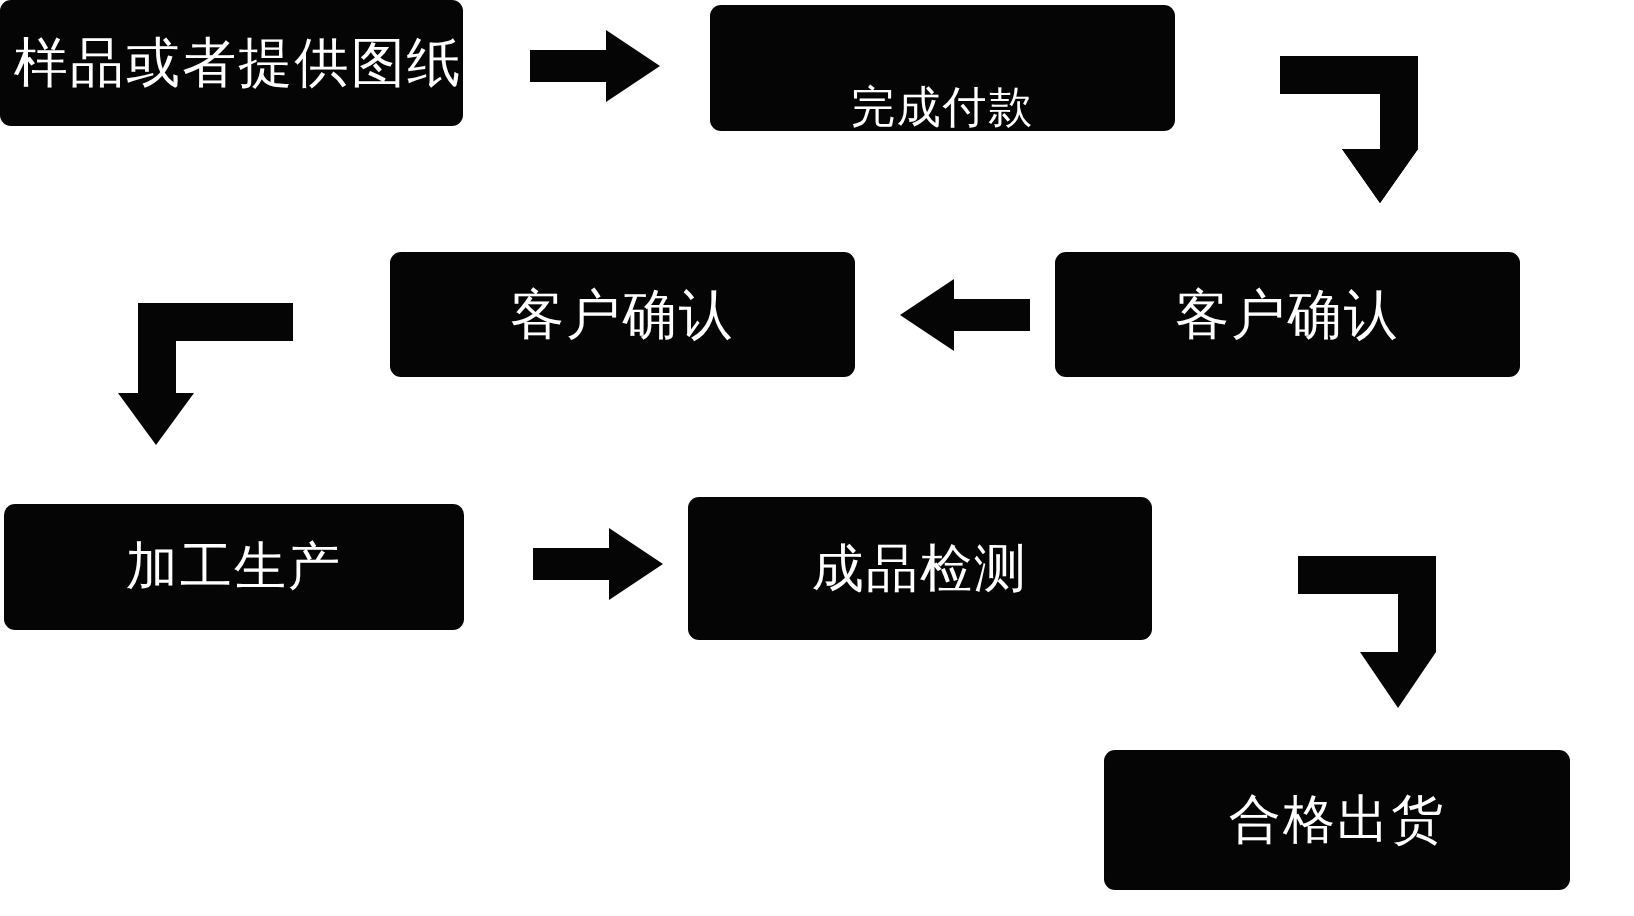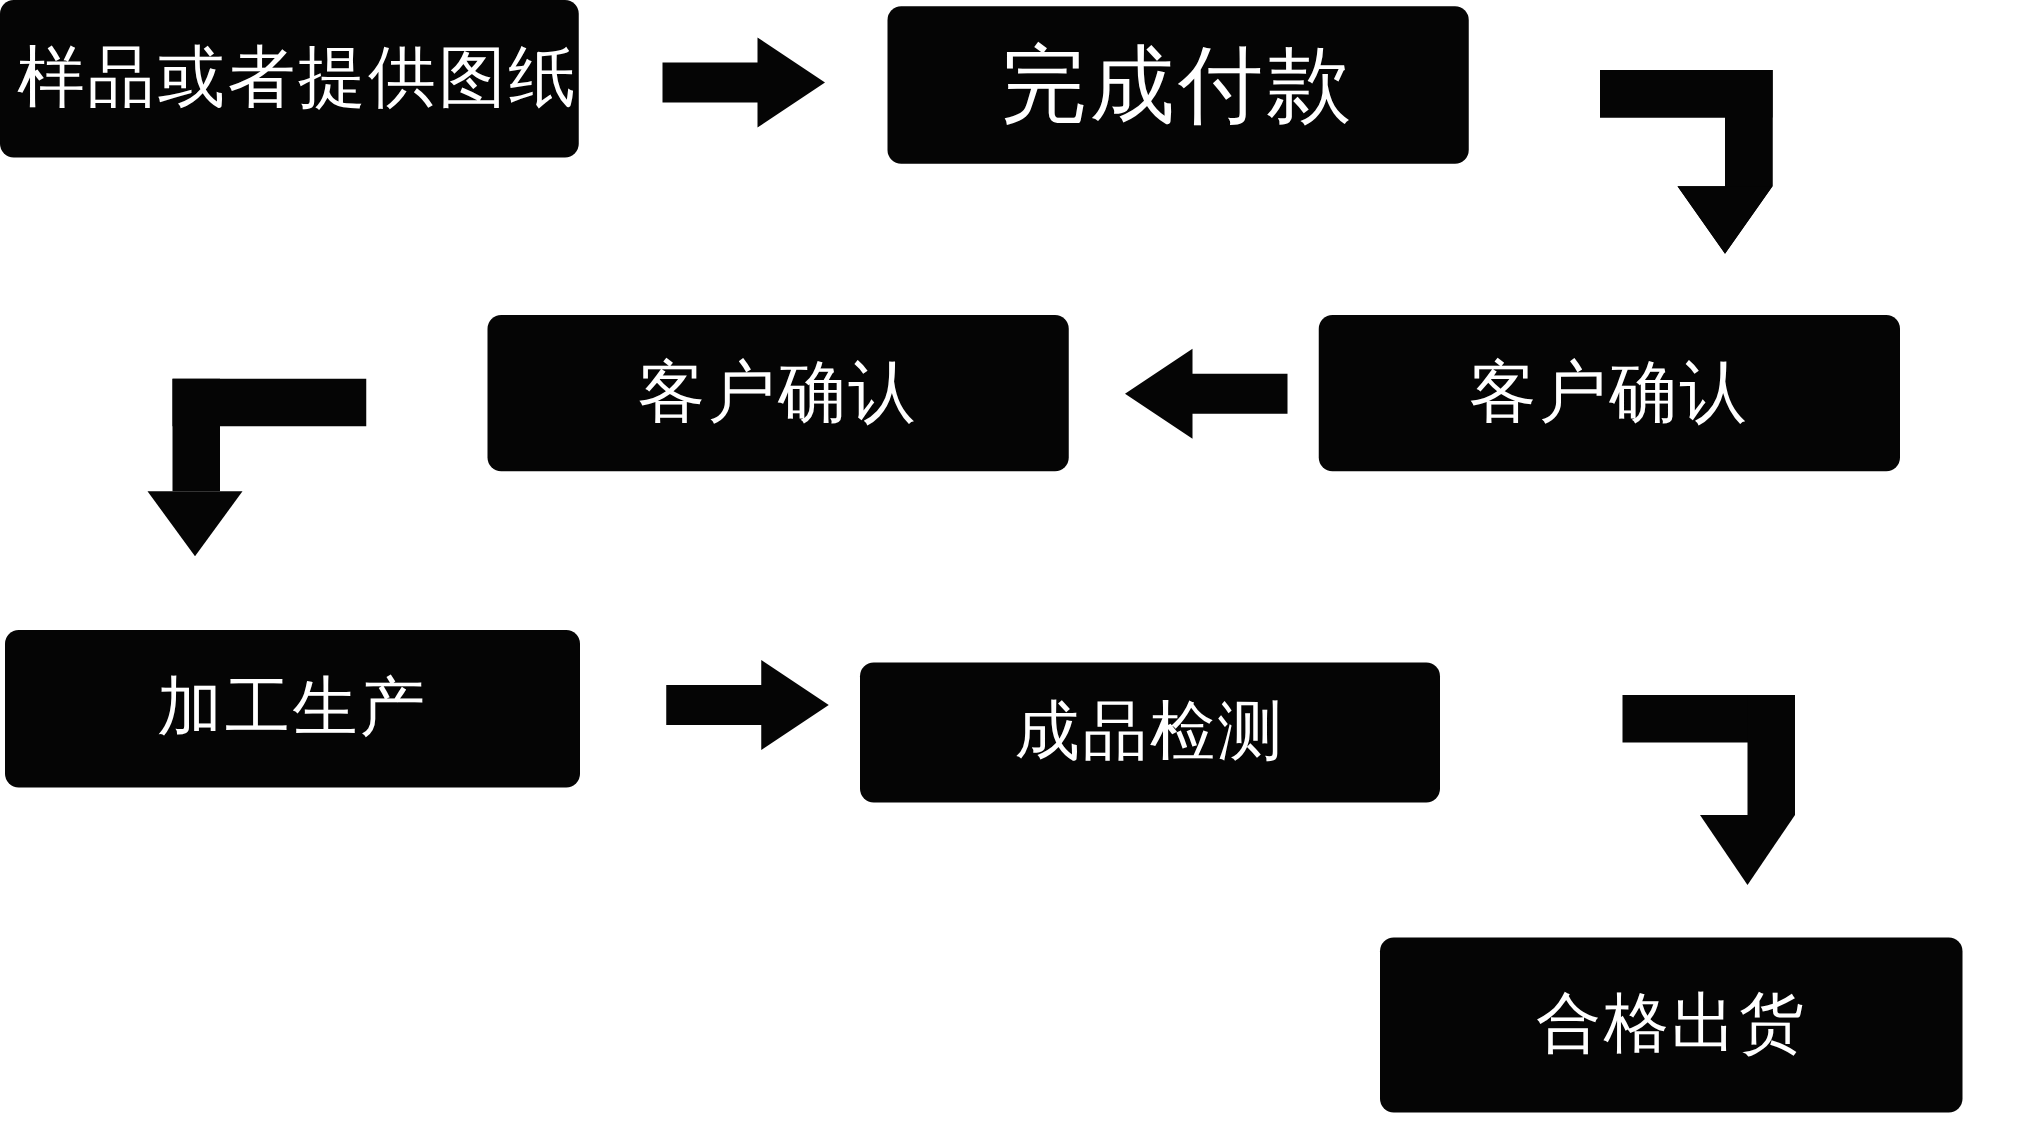--- a/index.html
+++ b/index.html
@@ -37,25 +37,25 @@
   .connector {
     position: absolute;
   }
   .connector svg {
     display: block;
     overflow: visible;
   }
 
   
   #node-sample      { left: 0px;    top: 0px;   width: 463px; height: 126px; font-size: 54px; justify-content: flex-end; }
-  #node-payment     { left: 710px;  top: 5px;   width: 465px; height: 126px; font-size: 68px; }
+  #node-payment     { left: 710px;  top: 5px;   width: 465px; height: 126px; font-size: 44px; align-items: flex-end; }
   #node-drawing     { left: 1055px; top: 252px; width: 465px; height: 125px; font-size: 54px; }
   #node-confirm     { left: 390px;  top: 252px; width: 465px; height: 125px; font-size: 54px; }
   #node-production  { left: 4px;    top: 504px; width: 460px; height: 126px; font-size: 52px; }
-  #node-inspection  { left: 688px;  top: 497px; width: 464px; height: 112px; font-size: 52px; margin-top: 33px; }
+  #node-inspection  { left: 688px;  top: 497px; width: 464px; height: 143px; font-size: 52px; }
   #node-shipping    { left: 1104px; top: 750px; width: 466px; height: 140px; font-size: 52px; }
 
   
   #arrow-sample-to-payment   { left: 530px;  top: 30px;  width: 130px; height: 72px; }
   #arrow-payment-to-drawing  { left: 1228px; top: 38px;  width: 190px; height: 165px; }
   #arrow-drawing-to-confirm  { left: 900px;  top: 279px; width: 130px; height: 72px; }
   #arrow-confirm-to-production { left: 118px; top: 293px; width: 175px; height: 152px; }
   #arrow-production-to-inspection { left: 533px; top: 528px; width: 130px; height: 72px; }
   #arrow-inspection-to-shipping { left: 1246px; top: 538px; width: 190px; height: 170px; }
 </style>

